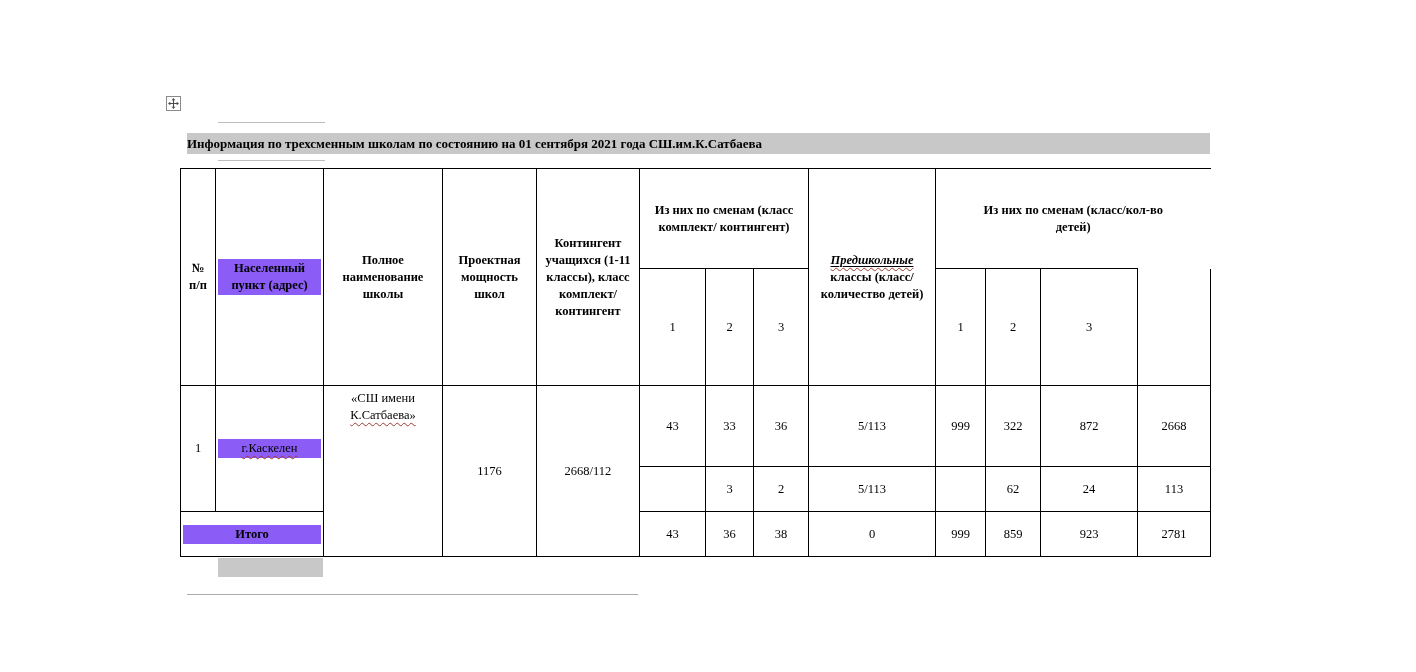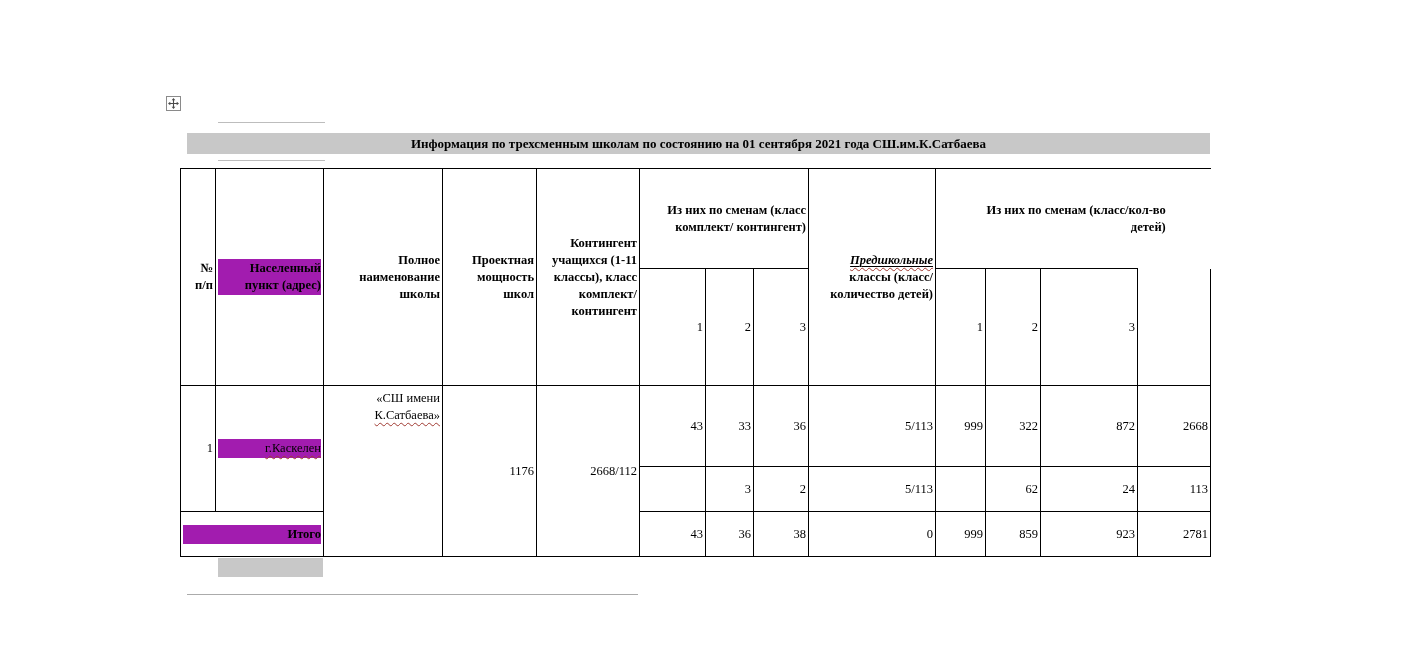--- a/index.html
+++ b/index.html
@@ -20,52 +20,52 @@
 
   
   .faint-line { position: absolute; height: 1px; background: #bdbdbd; }
   .line-above-title { left: 218px; top: 122px; width: 107px; }
   .line-below-title { left: 218px; top: 160px; width: 107px; }
   .line-bottom { left: 187px; top: 594px; width: 451px; background: #ababab; }
 
   
   .title-bar {
     position: absolute; left: 187px; top: 133px; width: 1023px; height: 21px;
-    background: #c8c8c8; text-align: center;
+    background: #c8c8c8; text-align: left;
     font-weight: bold; font-size: 13px; line-height: 21px;
     white-space: nowrap;
   }
 
   
   table.main {
     position: absolute; left: 180px; top: 168px;
     width: 1030px; border-collapse: collapse; table-layout: fixed;
   }
   table.main td, table.main th {
     border: 1px solid #000; padding: 12px 2px;
-    text-align: right; vertical-align: middle;
+    text-align: center; vertical-align: middle;
     font-size: 12.5px; line-height: 17px;
     overflow-wrap: break-word;
   }
   table.main th { font-weight: bold; }
   tr.row-a  { height: 100px; }
   tr.row-b  { height: 117px; }
   tr.row-d1 { height: 81px; }
   tr.row-d2 { height: 45px; }
   tr.row-t  { height: 45px; }
   td.data { font-size: 13px; }
   .pre-line { white-space: pre-line; }
   .br-hidden { border-right: hidden !important; }
   .bt-hidden { border-top: hidden !important; }
   .school-cell { vertical-align: top !important; padding-top: 4px !important; }
   .school-cell span { display: block; }
   .narrow-head { max-width: 185px; margin: 8px auto; }
 
   
-  .hl { display: block; width: 100%; background: #a21caf; }
+  .hl { display: block; width: 100%; background: #8b5cf6; }
   .hl-pad { padding: 1px 0; }
 
   
   .sp {
     text-decoration: underline;
     text-decoration-style: wavy;
     text-decoration-color: #a03a32;
     text-decoration-thickness: 1px;
     text-underline-offset: 3px;
   }

